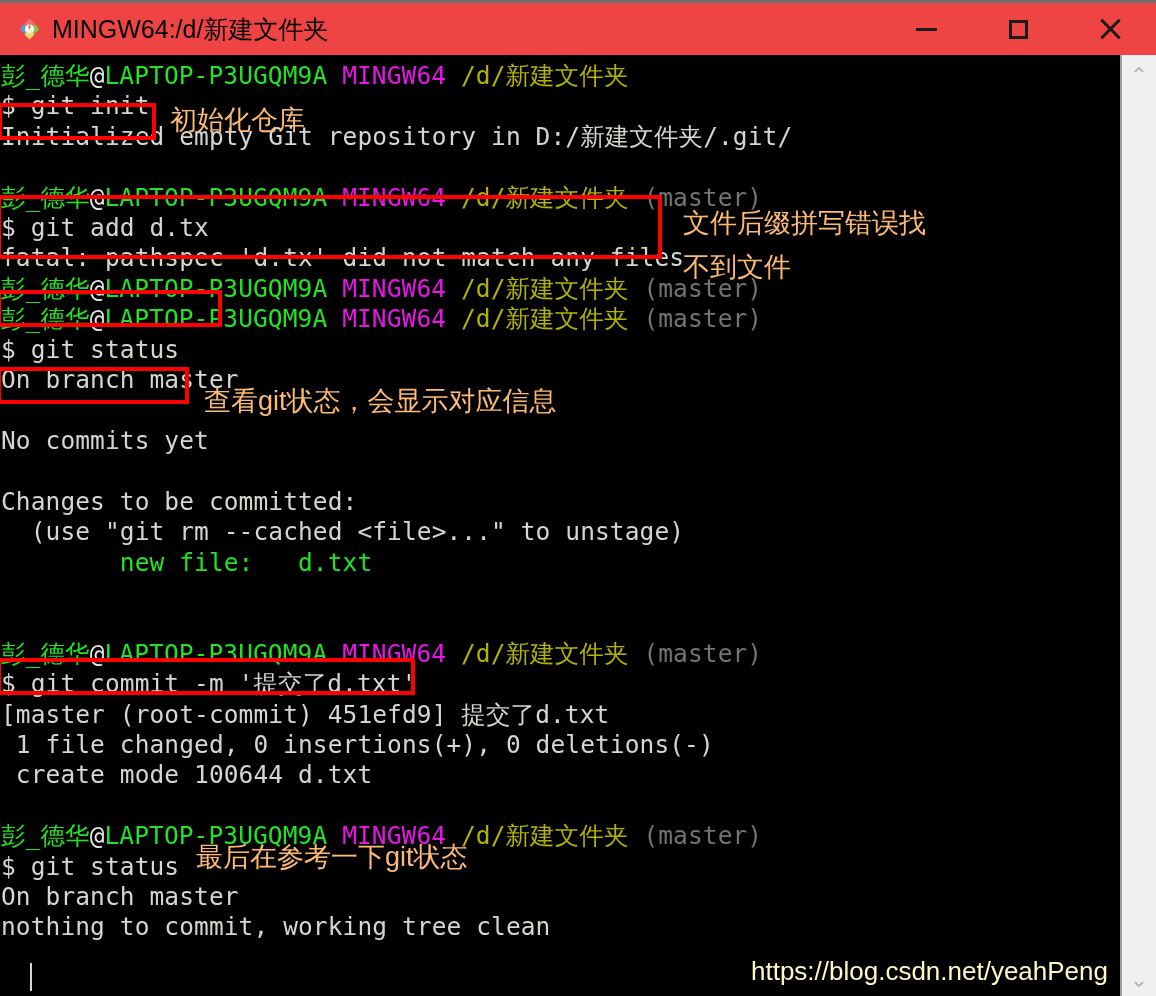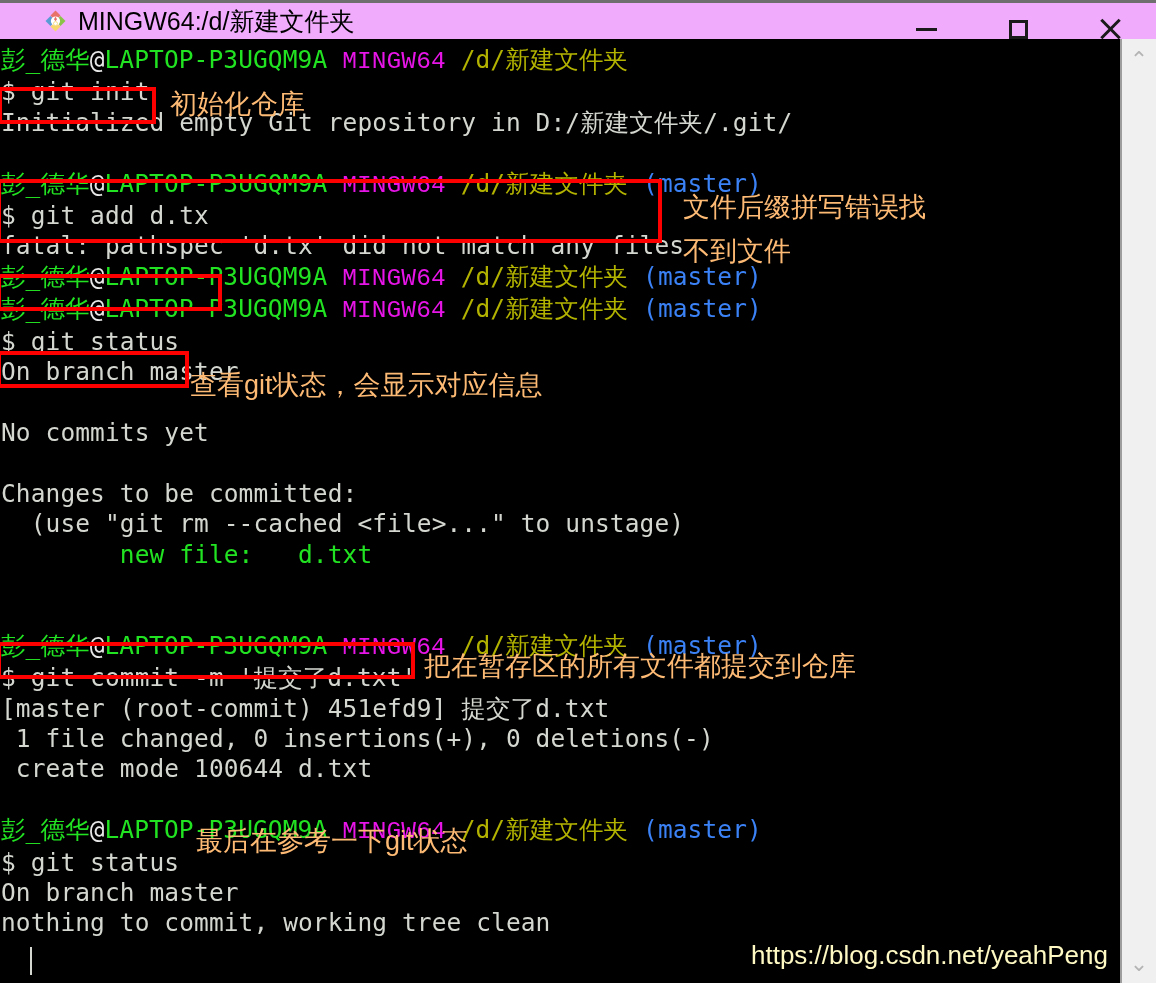--- a/index.html
+++ b/index.html
@@ -15,26 +15,25 @@
     width: 1156px;
     height: 996px;
     background: #ffffff;
     overflow: hidden;
     box-sizing: border-box;
     border-top: 3px solid #6e6e6e;
   }
   
   .titlebar {
     position: relative;
-    height: 36px;
-    background: #f0abfc;
+    height: 52px;
+    background: #ef4444;
     display: flex;
     align-items: center;
     box-sizing: border-box;
-    padding-left: 26px;
   }
   .app-icon {
     width: 30px;
     height: 30px;
     margin-left: 12px;
     margin-right: 10px;
     flex: 0 0 auto;
     position: relative;
   }
   .title-text {
@@ -115,23 +114,23 @@
     font-family: "DejaVu Sans Mono", monospace;
     font-size: 24.5px;
     line-height: 30.4px;
     white-space: pre;
     color: #d3d7cf;
     letter-spacing: 0.1px;
   }
   .line.blank { color: transparent; }
   .c-green   { color: #22e322; text-align: right; }
   .c-white   { color: #e8e8e8; }
-  .c-magenta { color: #e815e8; font-family: Liberation Mono, monospace; }
+  .c-magenta { color: #e815e8; }
   .c-yellow  { color: #b2b200; }
-  .c-cyan    { color: #3b82f6; margin-top: 32px; }
+  .c-cyan    { color: #737373; margin-top: 32px; }
   .c-gitgreen{ color: #22e322; }
 
   
   .redbox {
     position: absolute;
     border: 4px solid #ff0000;
     box-sizing: border-box;
     pointer-events: none;
   }
   .anno {
@@ -259,22 +258,21 @@
 
       <div class="redbox" style="left:-2px;  top:48px;  width:158px; height:37px;"></div>
       <div class="redbox" style="left:-3px;  top:140px; width:665px; height:64px;"></div>
       <div class="redbox" style="left:-3px;  top:235px; width:225px; height:37px;"></div>
       <div class="redbox" style="left:-3px;  top:312px; width:192px; height:37px;"></div>
       <div class="redbox" style="left:-3px;  top:603px; width:418px; height:37px;"></div>
 
       <div class="anno" style="left:170px; top:49px;">初始化仓库</div>
       <div class="anno" style="left:683px; top:152px;">文件后缀拼写错误找</div>
       <div class="anno" style="left:683px; top:196px;">不到文件</div>
-      <div class="anno" style="left:190px; top:330px;">查看git状态，会显示对应信息</div>
-      <div class="anno" style="left:424px; top:611px;">把在暂存区的所有文件都提交到仓库</div>
+      <div class="anno" style="left:204px; top:330px;">查看git状态，会显示对应信息</div>
       <div class="anno" style="left:196px; top:786px;">最后在参考一下git状态</div>
 
       <div class="cursor" style="left:30px; top:908px;"></div>
 
       <div class="watermark">https://blog.csdn.net/yeahPeng</div>
     </div>
 
     <div class="scrollbar">
       <div class="sb-arrow">⌃</div>
       <div class="sb-arrow down">⌄</div>

